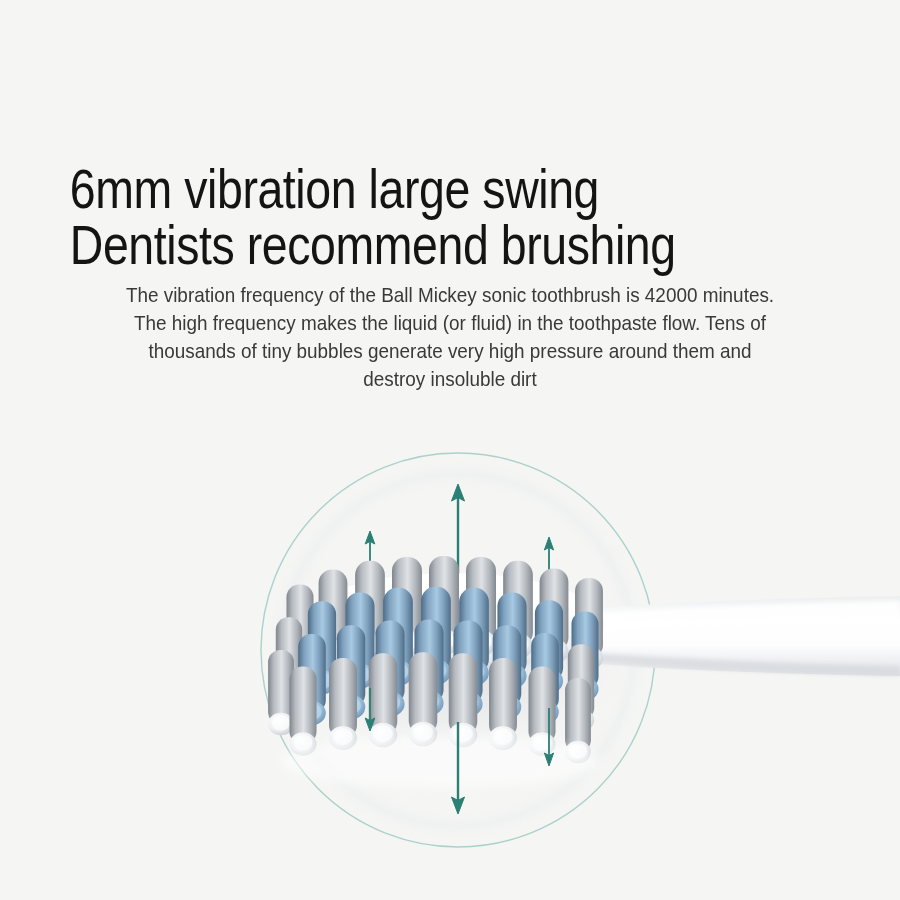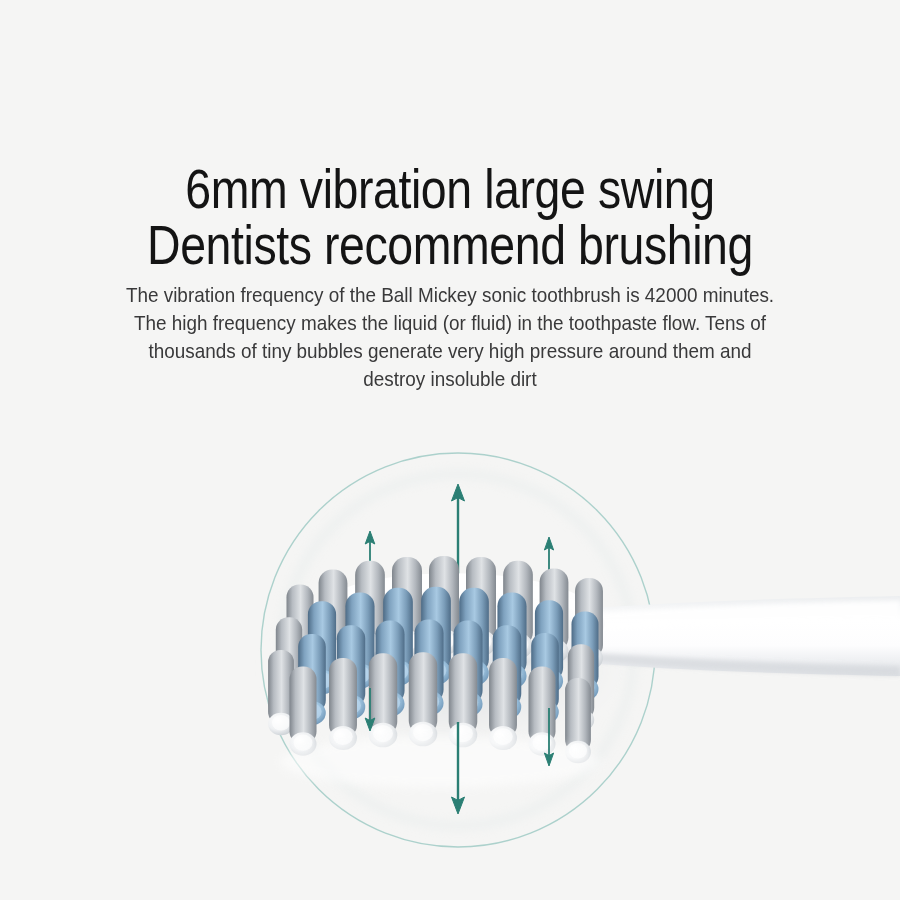--- a/index.html
+++ b/index.html
@@ -22,21 +22,21 @@
     background: #f5f5f4;
     overflow: hidden;
   }
 
   
   .headline {
     position: absolute;
     top: 163px;
     left: 0;
     width: 900px;
-    text-align: center;
+    text-align: left;
     color: #141414;
     font-family: "Liberation Sans Narrow", "Liberation Sans", sans-serif;
     font-weight: 400;
     letter-spacing: -0.5px;
     line-height: 0.98;
   }
   .headline .h-line {
     display: block;
     white-space: nowrap;
     transform-origin: center center;

